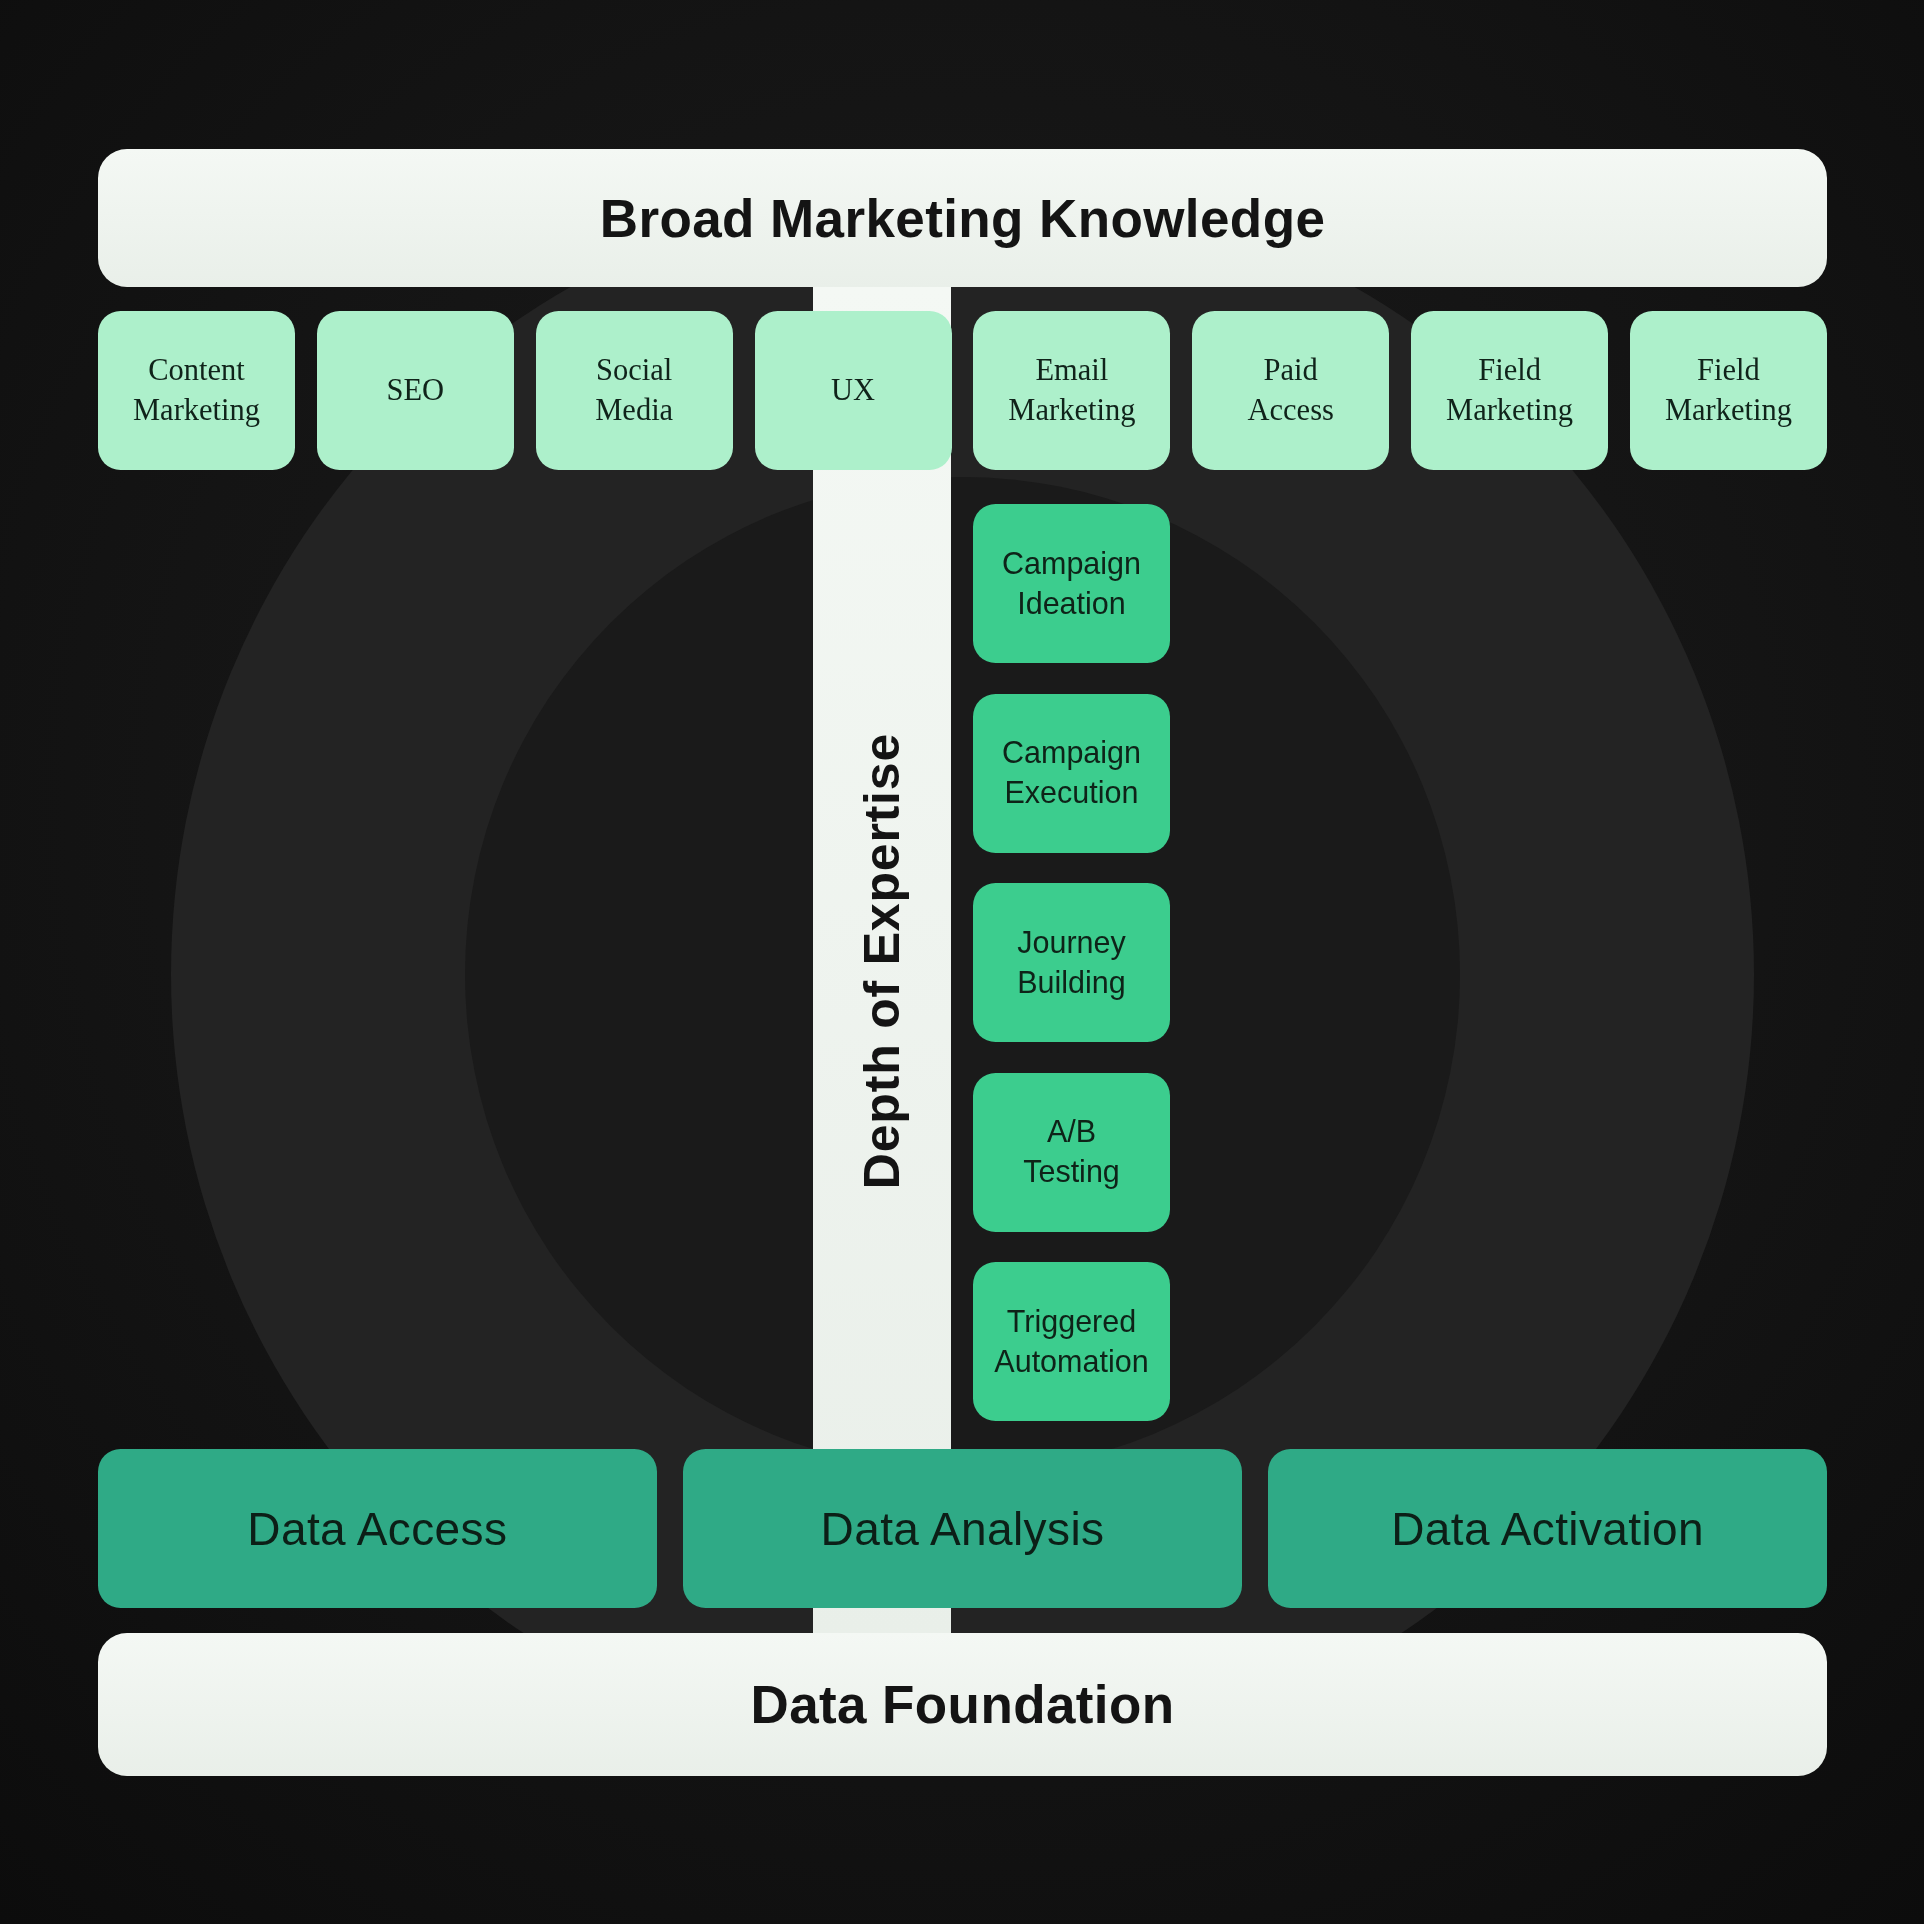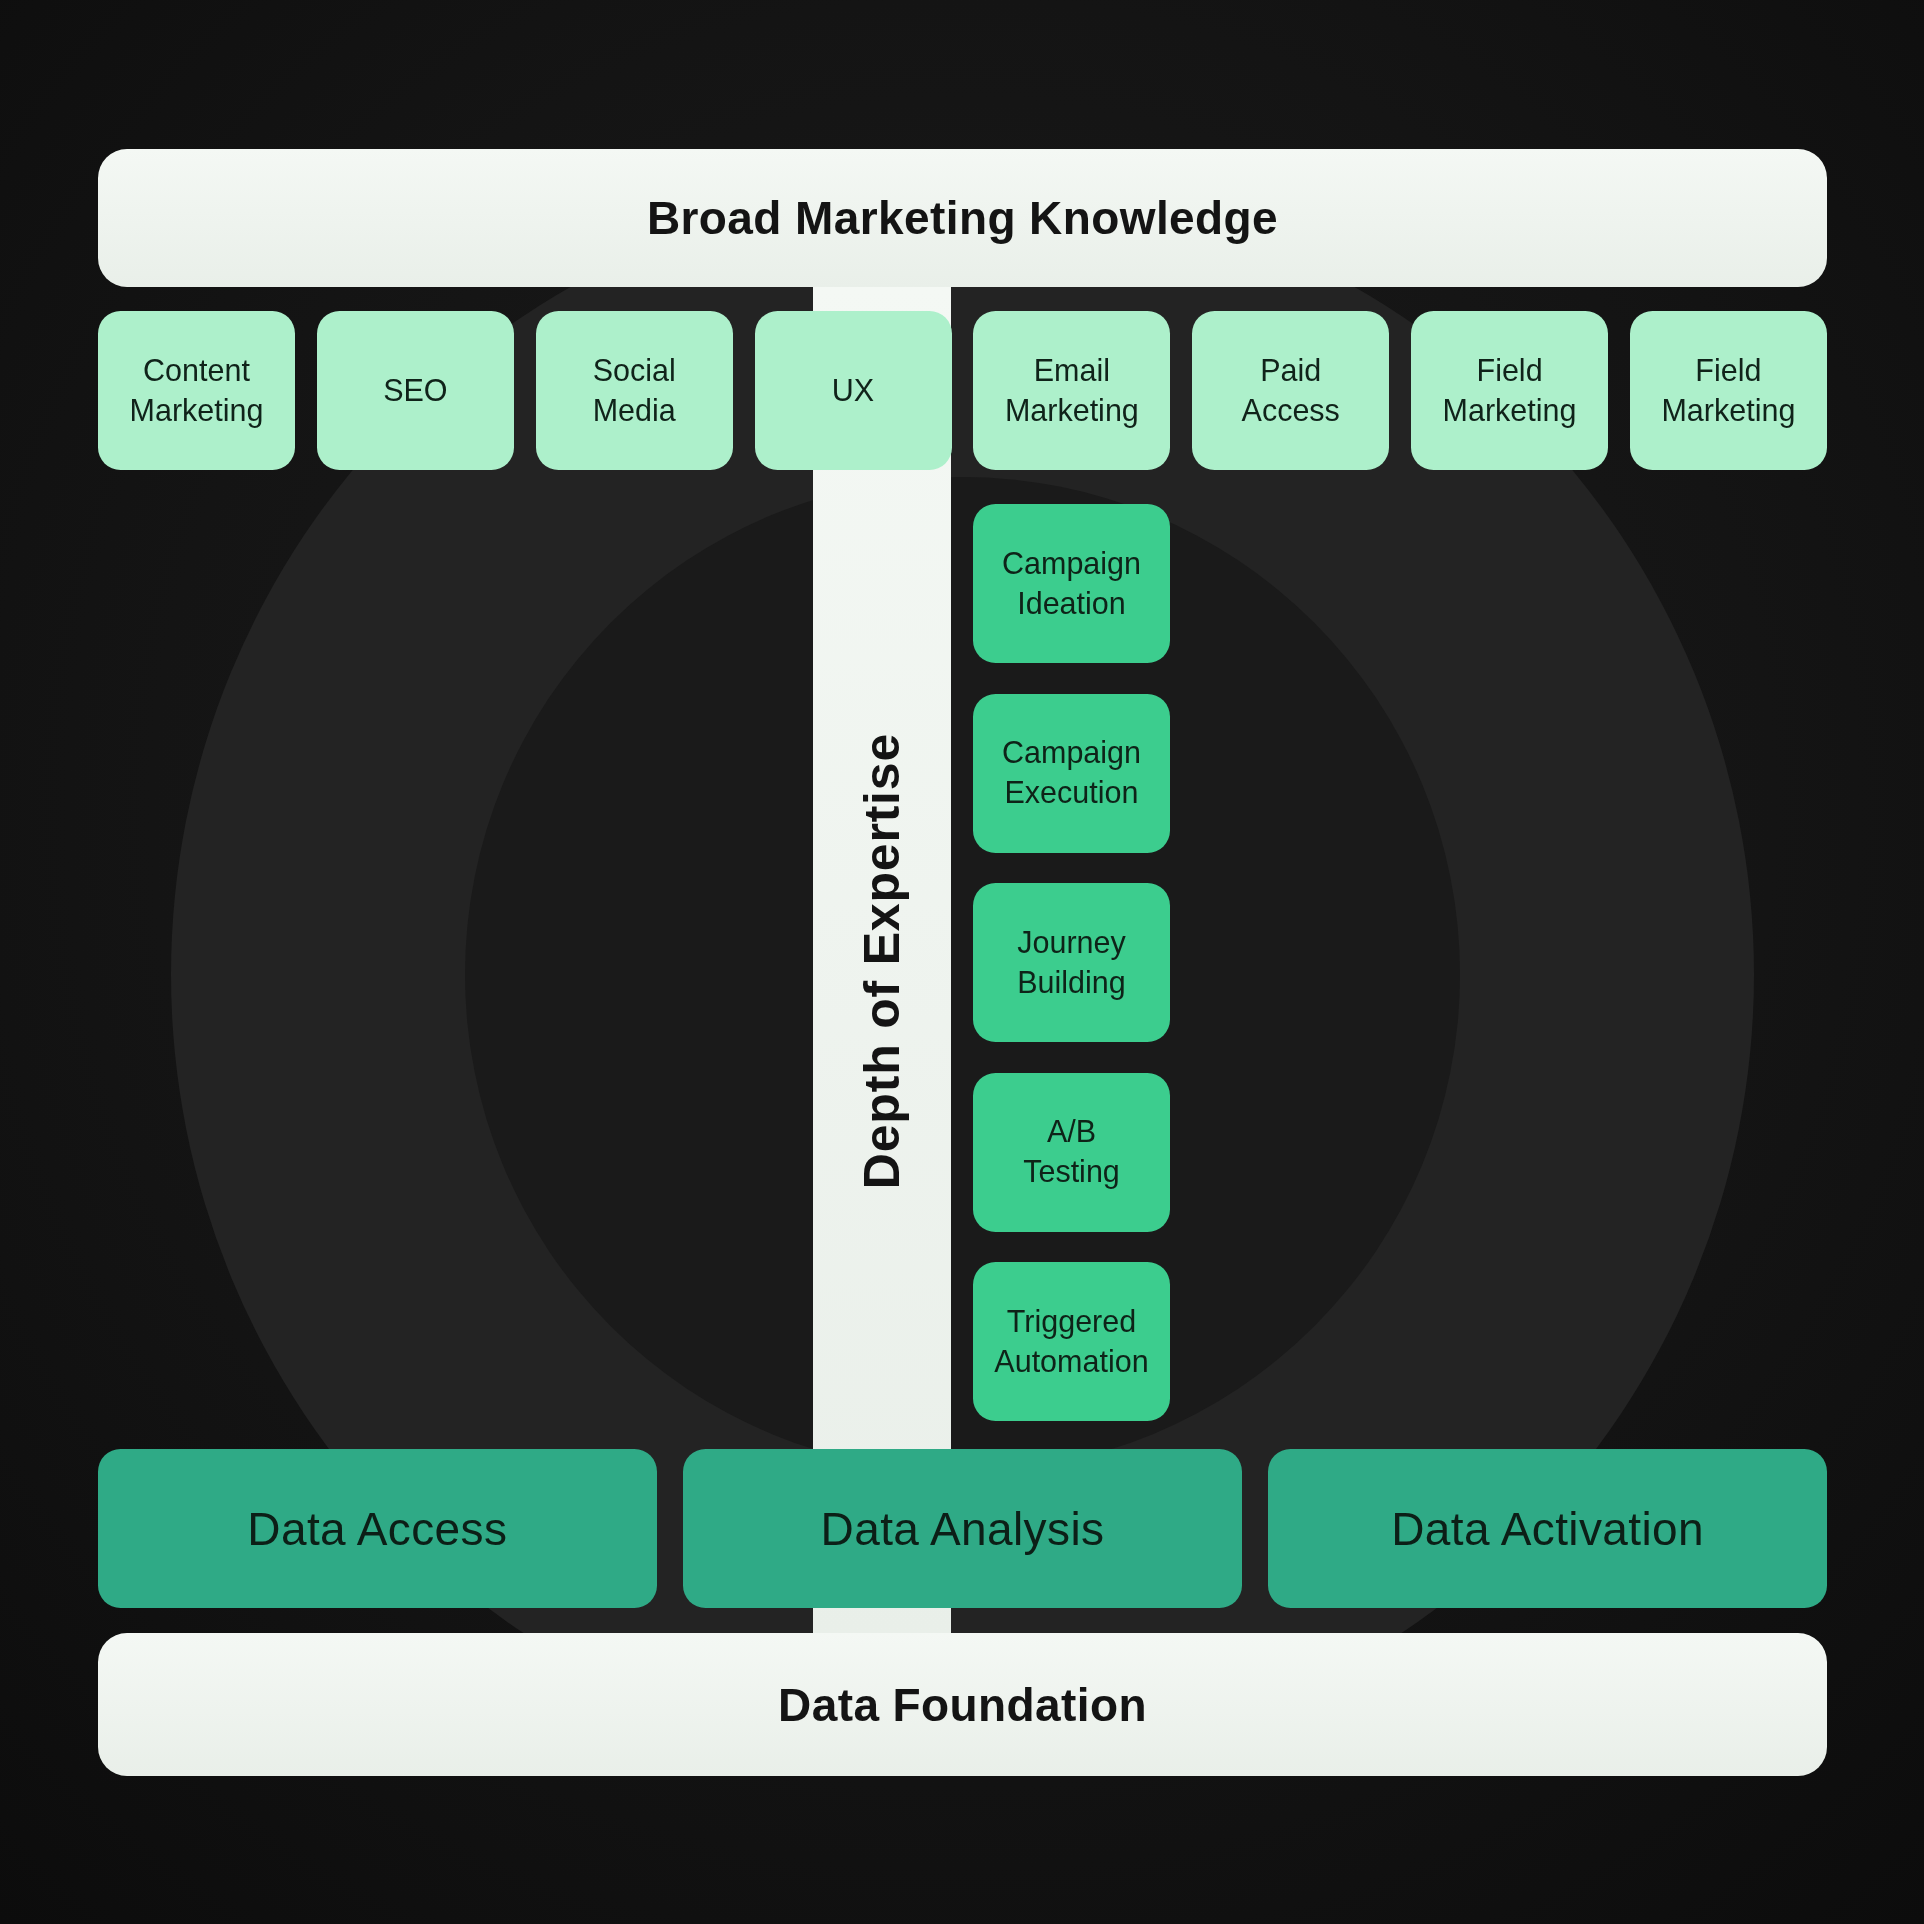--- a/index.html
+++ b/index.html
@@ -37,21 +37,21 @@
     border-radius: 29px;
     background: linear-gradient(180deg, #f4f8f4 0%, var(--light-bar, #e9efe9) 100%);
     display: flex;
     align-items: center;
     justify-content: center;
     z-index: 3;
   }
   .hbar.top { top: 149px; height: 138px; }
   .hbar.bottom { top: 1633px; height: 143px; }
   .hbar span {
-    font-size: 46px;
+    font-size: 53px;
     font-weight: 700;
     color: var(--text-dark, #141414);
     letter-spacing: 0.4px;
   }
   .vbar {
     position: absolute;
     left: 813px;
     top: 287px;
     width: 138px;
     height: 1349px;
@@ -72,20 +72,21 @@
   }
   .breadth-row {
     position: absolute;
     left: 98px;
     top: 311px;
     width: 1729px;
     height: 159px;
     display: flex;
     justify-content: space-between;
     z-index: 2;
+    font-family: Liberation Serif, serif;
   }
   .chip {
     width: 197px;
     height: 159px;
     border-radius: 22.5px;
     background: var(--mint, #adf0cb);
     display: flex;
     align-items: center;
     justify-content: center;
     text-align: center;

